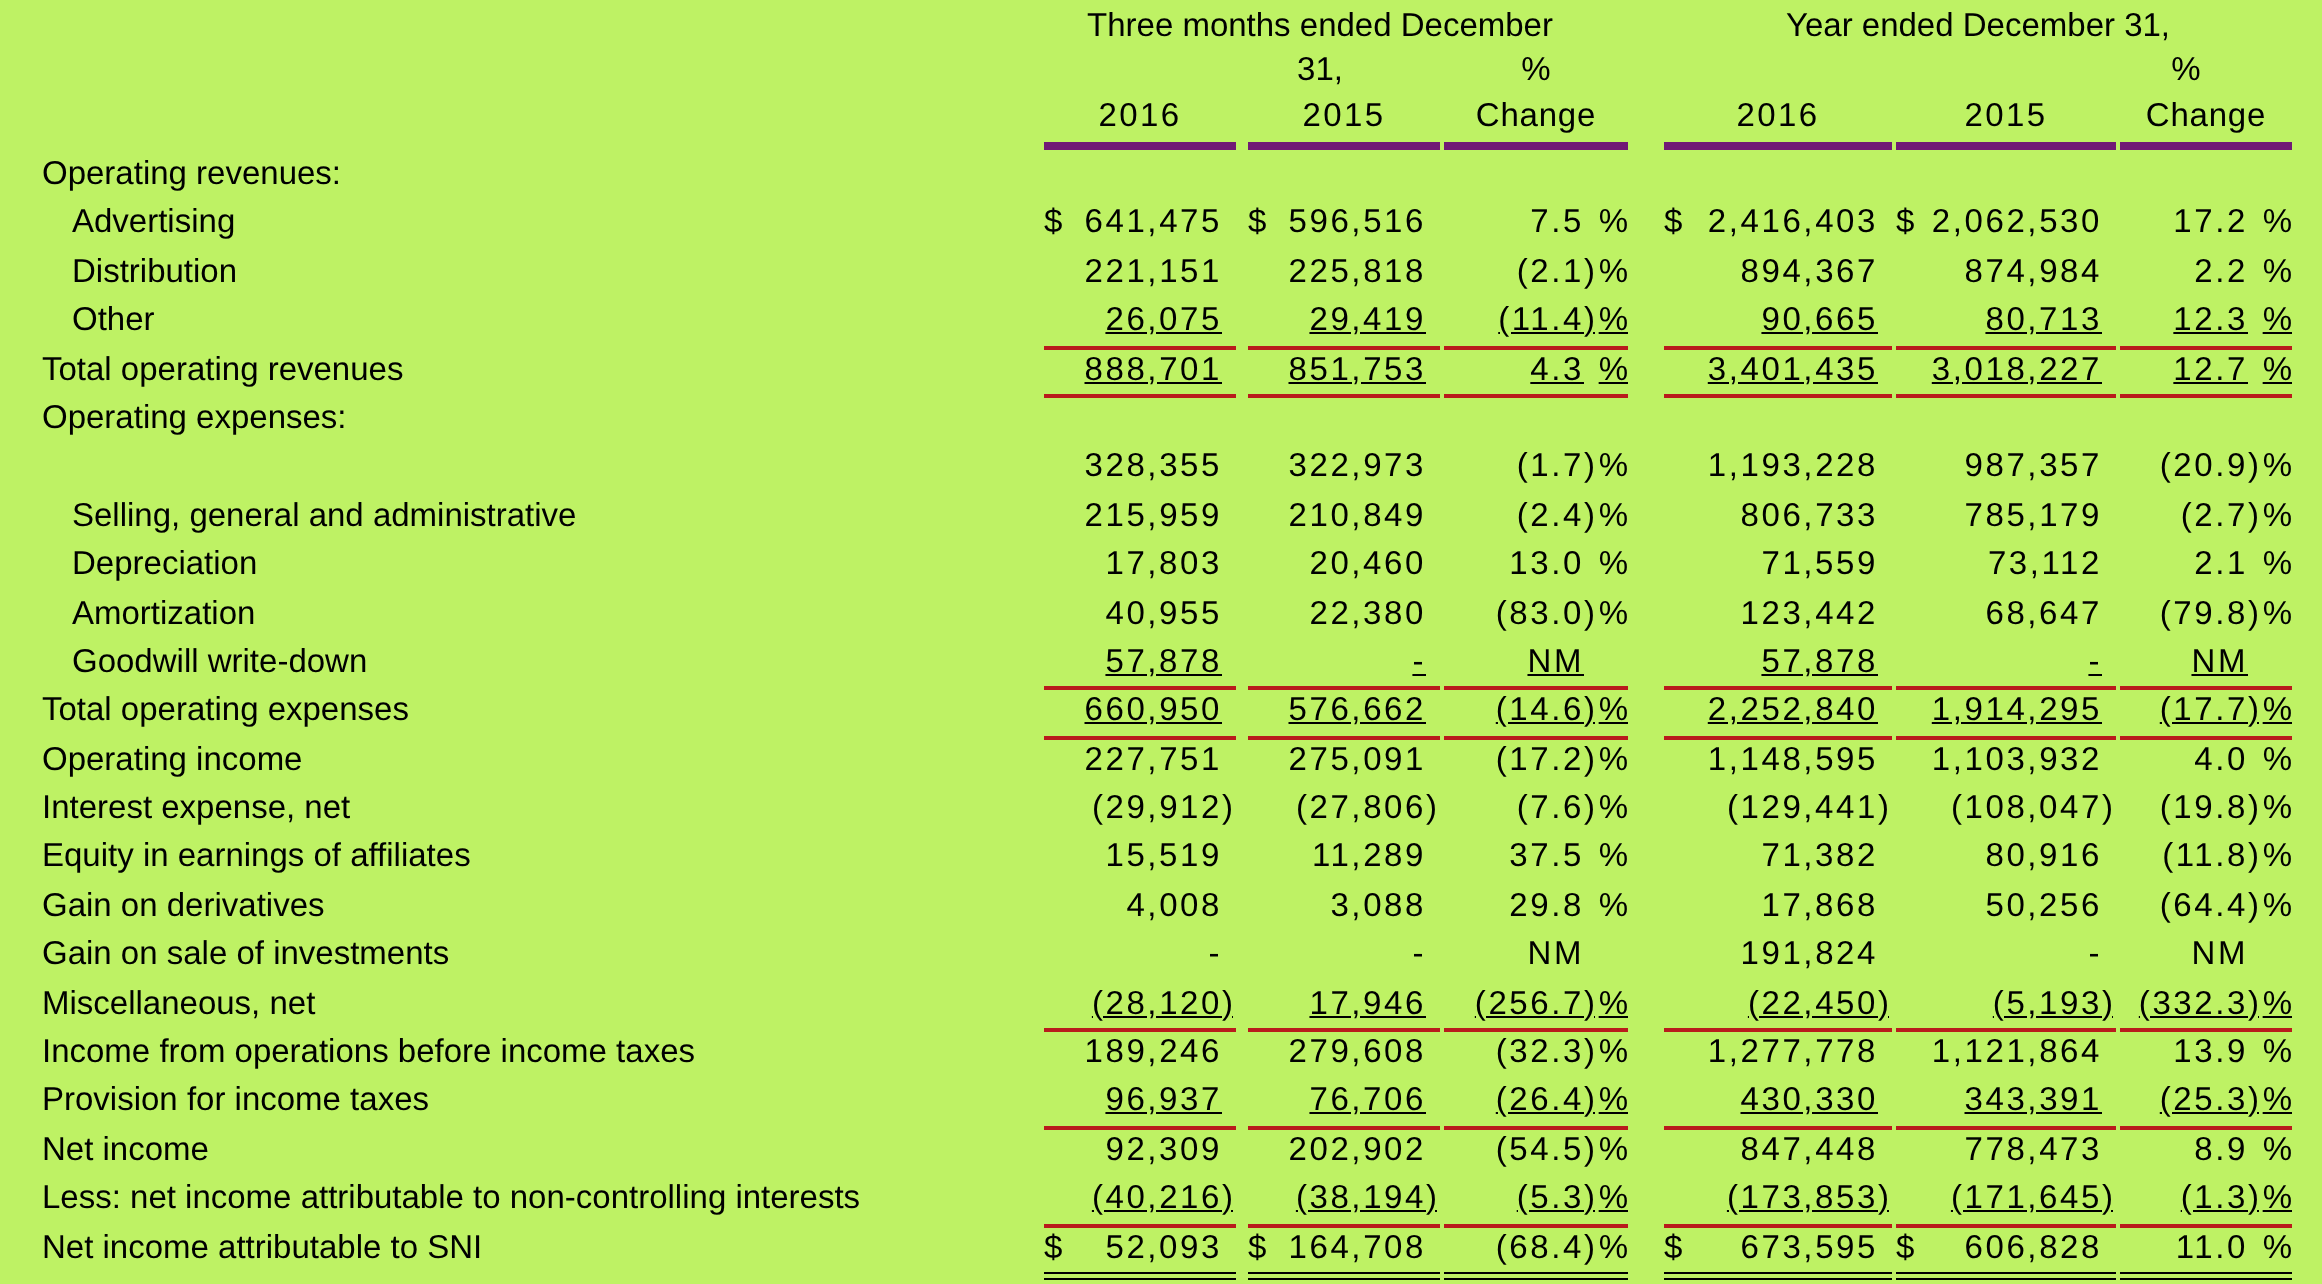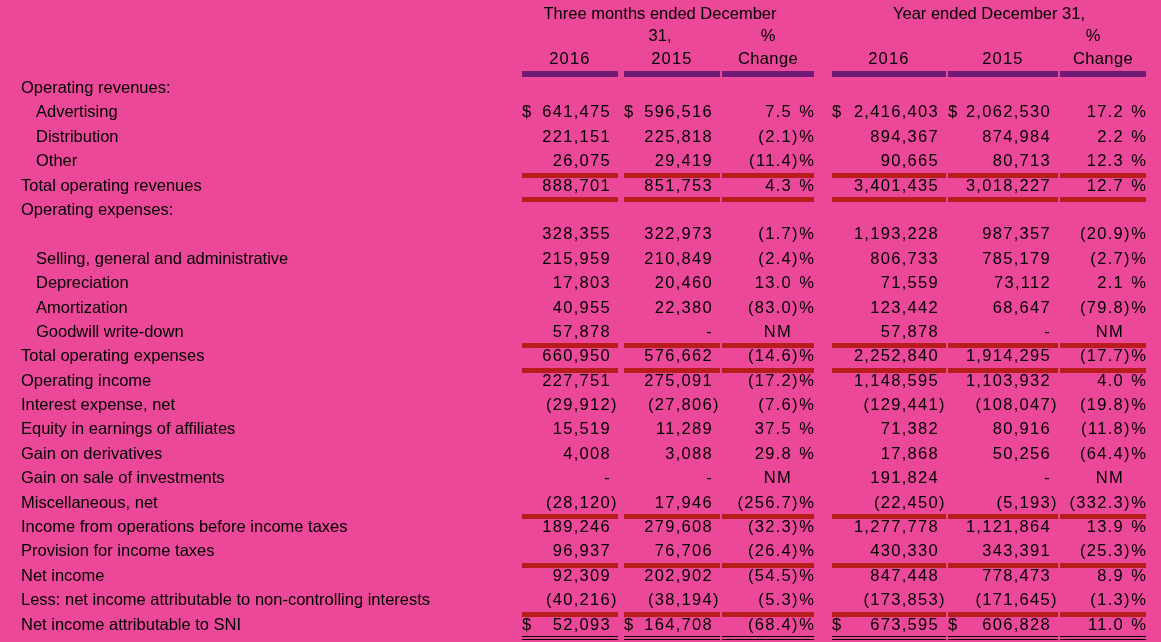--- a/index.html
+++ b/index.html
@@ -1,31 +1,31 @@
 <!DOCTYPE html>
 <html><head>
 <meta charset="utf-8">
 <style>
   html,body{margin:0;padding:0;background:#fff;}
   .page{
-    position:relative;width:1161px;height:642px;background:#ec4899;color:#000000;
+    position:relative;width:1161px;height:642px;background:#bef264;color:#000000;
     font-family:"Liberation Sans","DejaVu Sans",sans-serif;font-size:16.5px;
     overflow:hidden;
   }
   
   .hdr{position:relative;height:75px;}
   .hd{position:absolute;text-align:center;white-space:nowrap;line-height:20px;}
   .g1a{left:505px;width:310px;top:3px;}
   .g1b{left:505px;width:310px;top:25px;}
   .g1p{left:722px;width:92px;top:25px;}
   .g2a{left:832px;width:314px;top:3px;}
   .g2p{left:1050px;width:86px;top:25px;}
   .ycell{
     position:absolute;top:45px;height:26px;line-height:26px;
-    border-bottom:6px solid #701a75;text-align:center;letter-spacing:1.2px;white-space:nowrap;
+    border-bottom:4px solid #701a75;text-align:center;letter-spacing:1.2px;white-space:nowrap;
   }
   .y1{left:522px;width:96px;}
   .y2{left:624px;width:96px;}
   .y3{left:722px;width:92px;letter-spacing:.4px;}
   .y4{left:832px;width:114px;}
   .y5{left:948px;width:110px;}
   .y6{left:1060px;width:86px;letter-spacing:.4px;}
   
   .row{
     display:grid;
@@ -34,21 +34,21 @@
   }
   .lbl{grid-column:1;padding-left:21px;white-space:nowrap;overflow:visible;}
   .lbl.ind{padding-left:36px;}
   .cell{display:flex;align-items:baseline;white-space:nowrap;}
   .c1{grid-column:2;}.c2{grid-column:4;}.c3{grid-column:6;justify-content:center;}
   .c4{grid-column:8;}.c5{grid-column:10;}.c6{grid-column:12;}
   .pre{text-align:left;}
   .num{flex:1;text-align:right;letter-spacing:1.3px;}
   .par{width:7px;letter-spacing:0;}
   .pct{width:15px;text-align:right;letter-spacing:0;}
-  .rule-single .cell{border-bottom:5px solid #b91c1c;}
+  .rule-single .cell{border-bottom:2px solid #b91c1c;text-decoration:underline;}
   .rule-double .cell{border-bottom:4px double #000;}
 </style>
 </head>
 <body>
 
 <div class="page">
 
   <div class="hdr">
     <div class="hd g1a">Three months ended December</div>
     <div class="hd g1b">31,</div>

